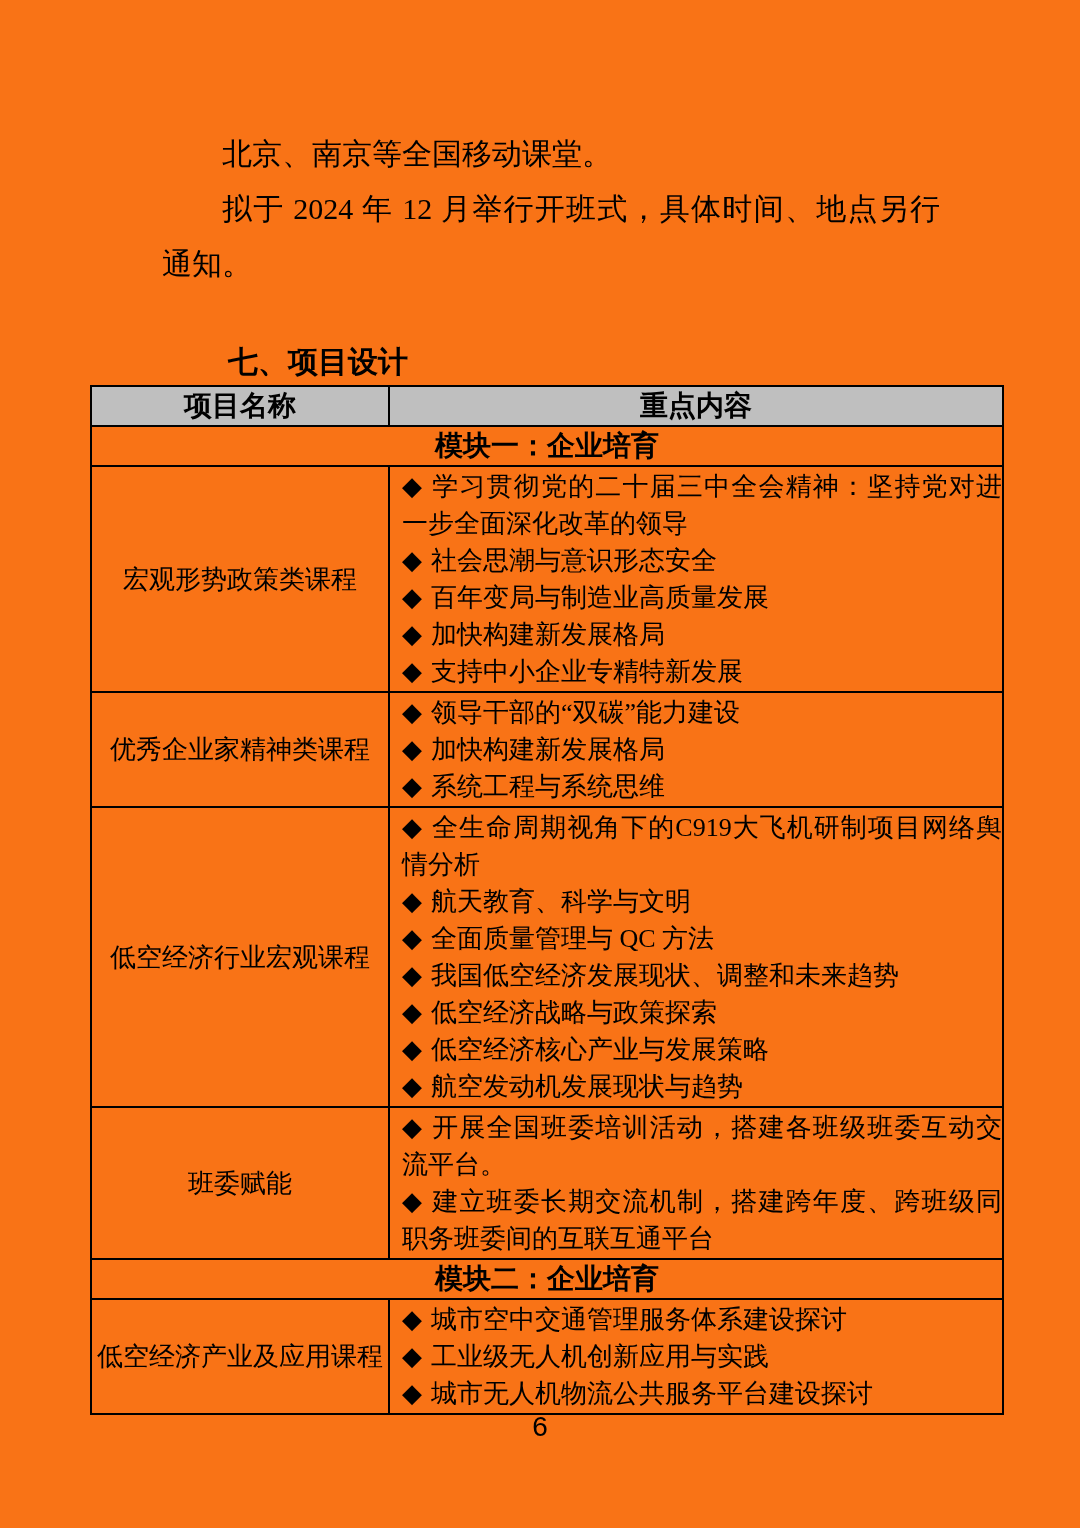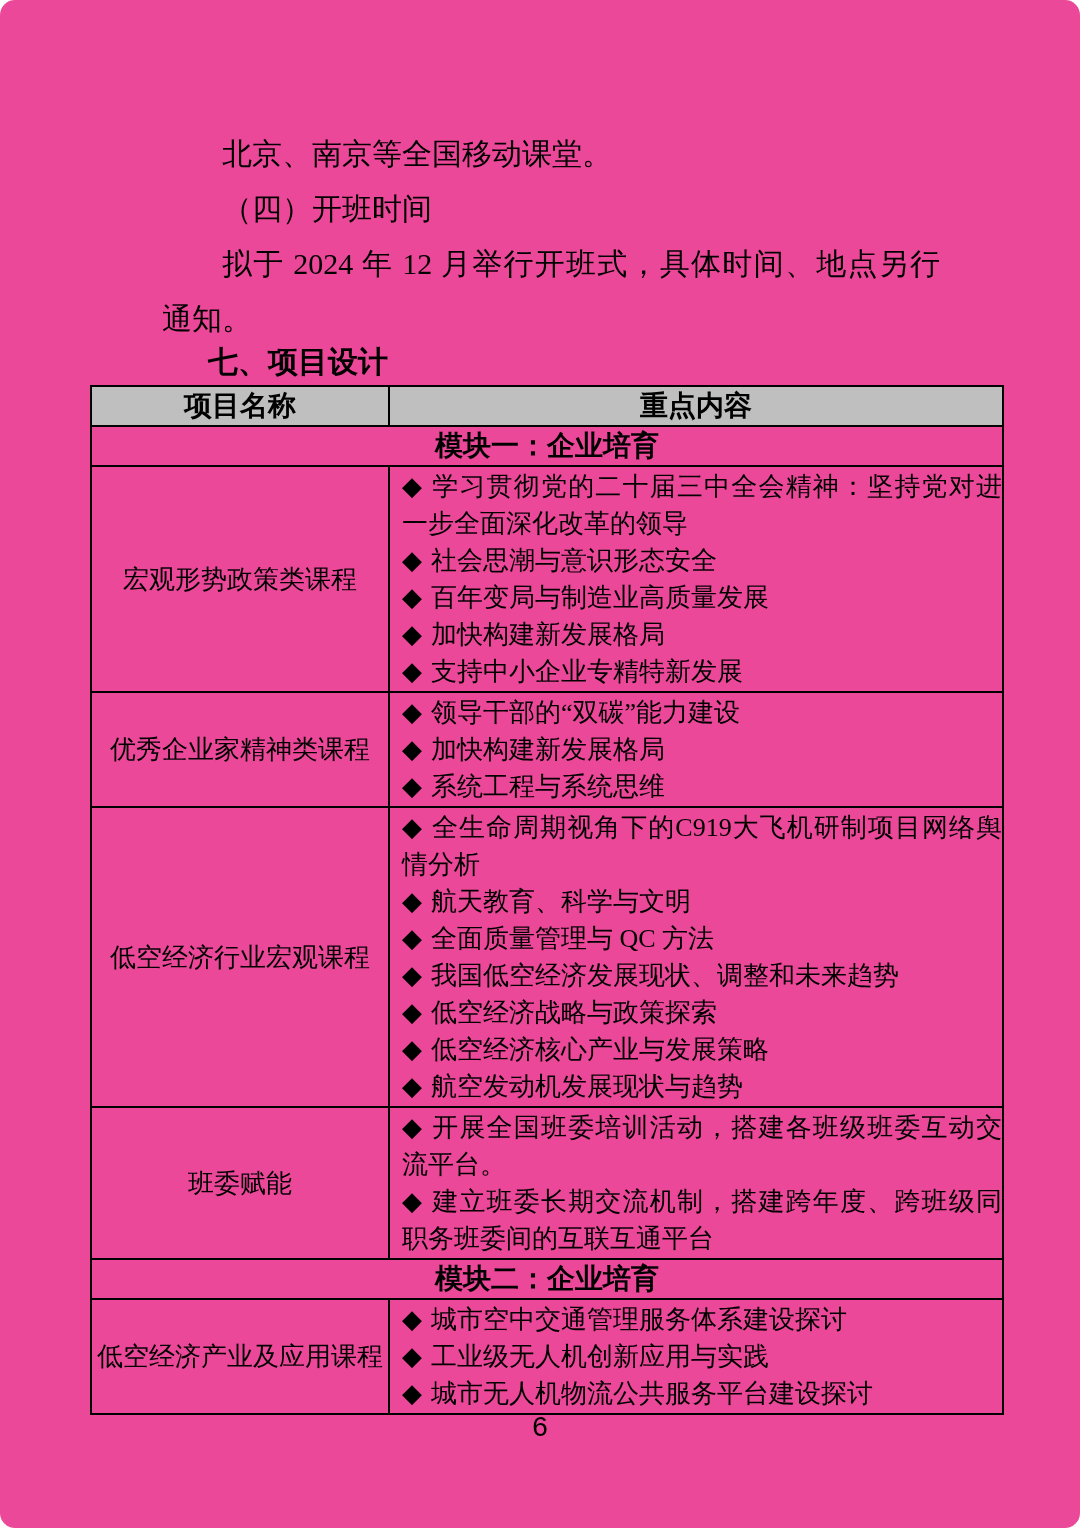--- a/index.html
+++ b/index.html
@@ -1,40 +1,39 @@
 <!DOCTYPE html>
 <html lang="zh"><head>
 <meta charset="utf-8">
 <style>
   html, body { margin: 0; padding: 0; background: #ffffff; }
   .page {
     position: relative;
     width: 1080px;
     height: 1528px;
-    background: #ec4899;
+    background: #f97316;
     overflow: hidden;
     font-family: "Liberation Serif", "DejaVu Serif", serif;
     color: #000000;
-    border-radius: 15px;
   }
   
   .textblock {
     position: absolute;
     left: 162px;
     top: 126px;
     width: 778px;
     font-size: 30px;
     line-height: 55px;
     text-align: justify;
   }
   .textblock p { margin: 0; text-indent: 2em; }
   
   .section-heading {
     position: absolute;
-    left: 208px;
+    left: 228px;
     top: 342px;
     font-family: "Liberation Sans", "DejaVu Sans", sans-serif;
     font-weight: bold;
     font-size: 30px;
     line-height: 40px;
   }
   
   table.project-table {
     position: absolute;
     left: 90px;
@@ -94,21 +93,20 @@
     line-height: 34px;
   }
 </style>
 </head>
 <body>
 
 <div class="page">
 
   <div class="textblock">
     <p>北京、南京等全国移动课堂。</p>
-    <p>（四）开班时间</p>
     <p>拟于 2024 年 12 月举行开班式，具体时间、地点另行通知。</p>
   </div>
 
   <div class="section-heading">七、项目设计</div>
 
   <table class="project-table">
     <thead>
       <tr class="header-row">
         <th class="col-name">项目名称</th>
         <th class="col-content">重点内容</th>

